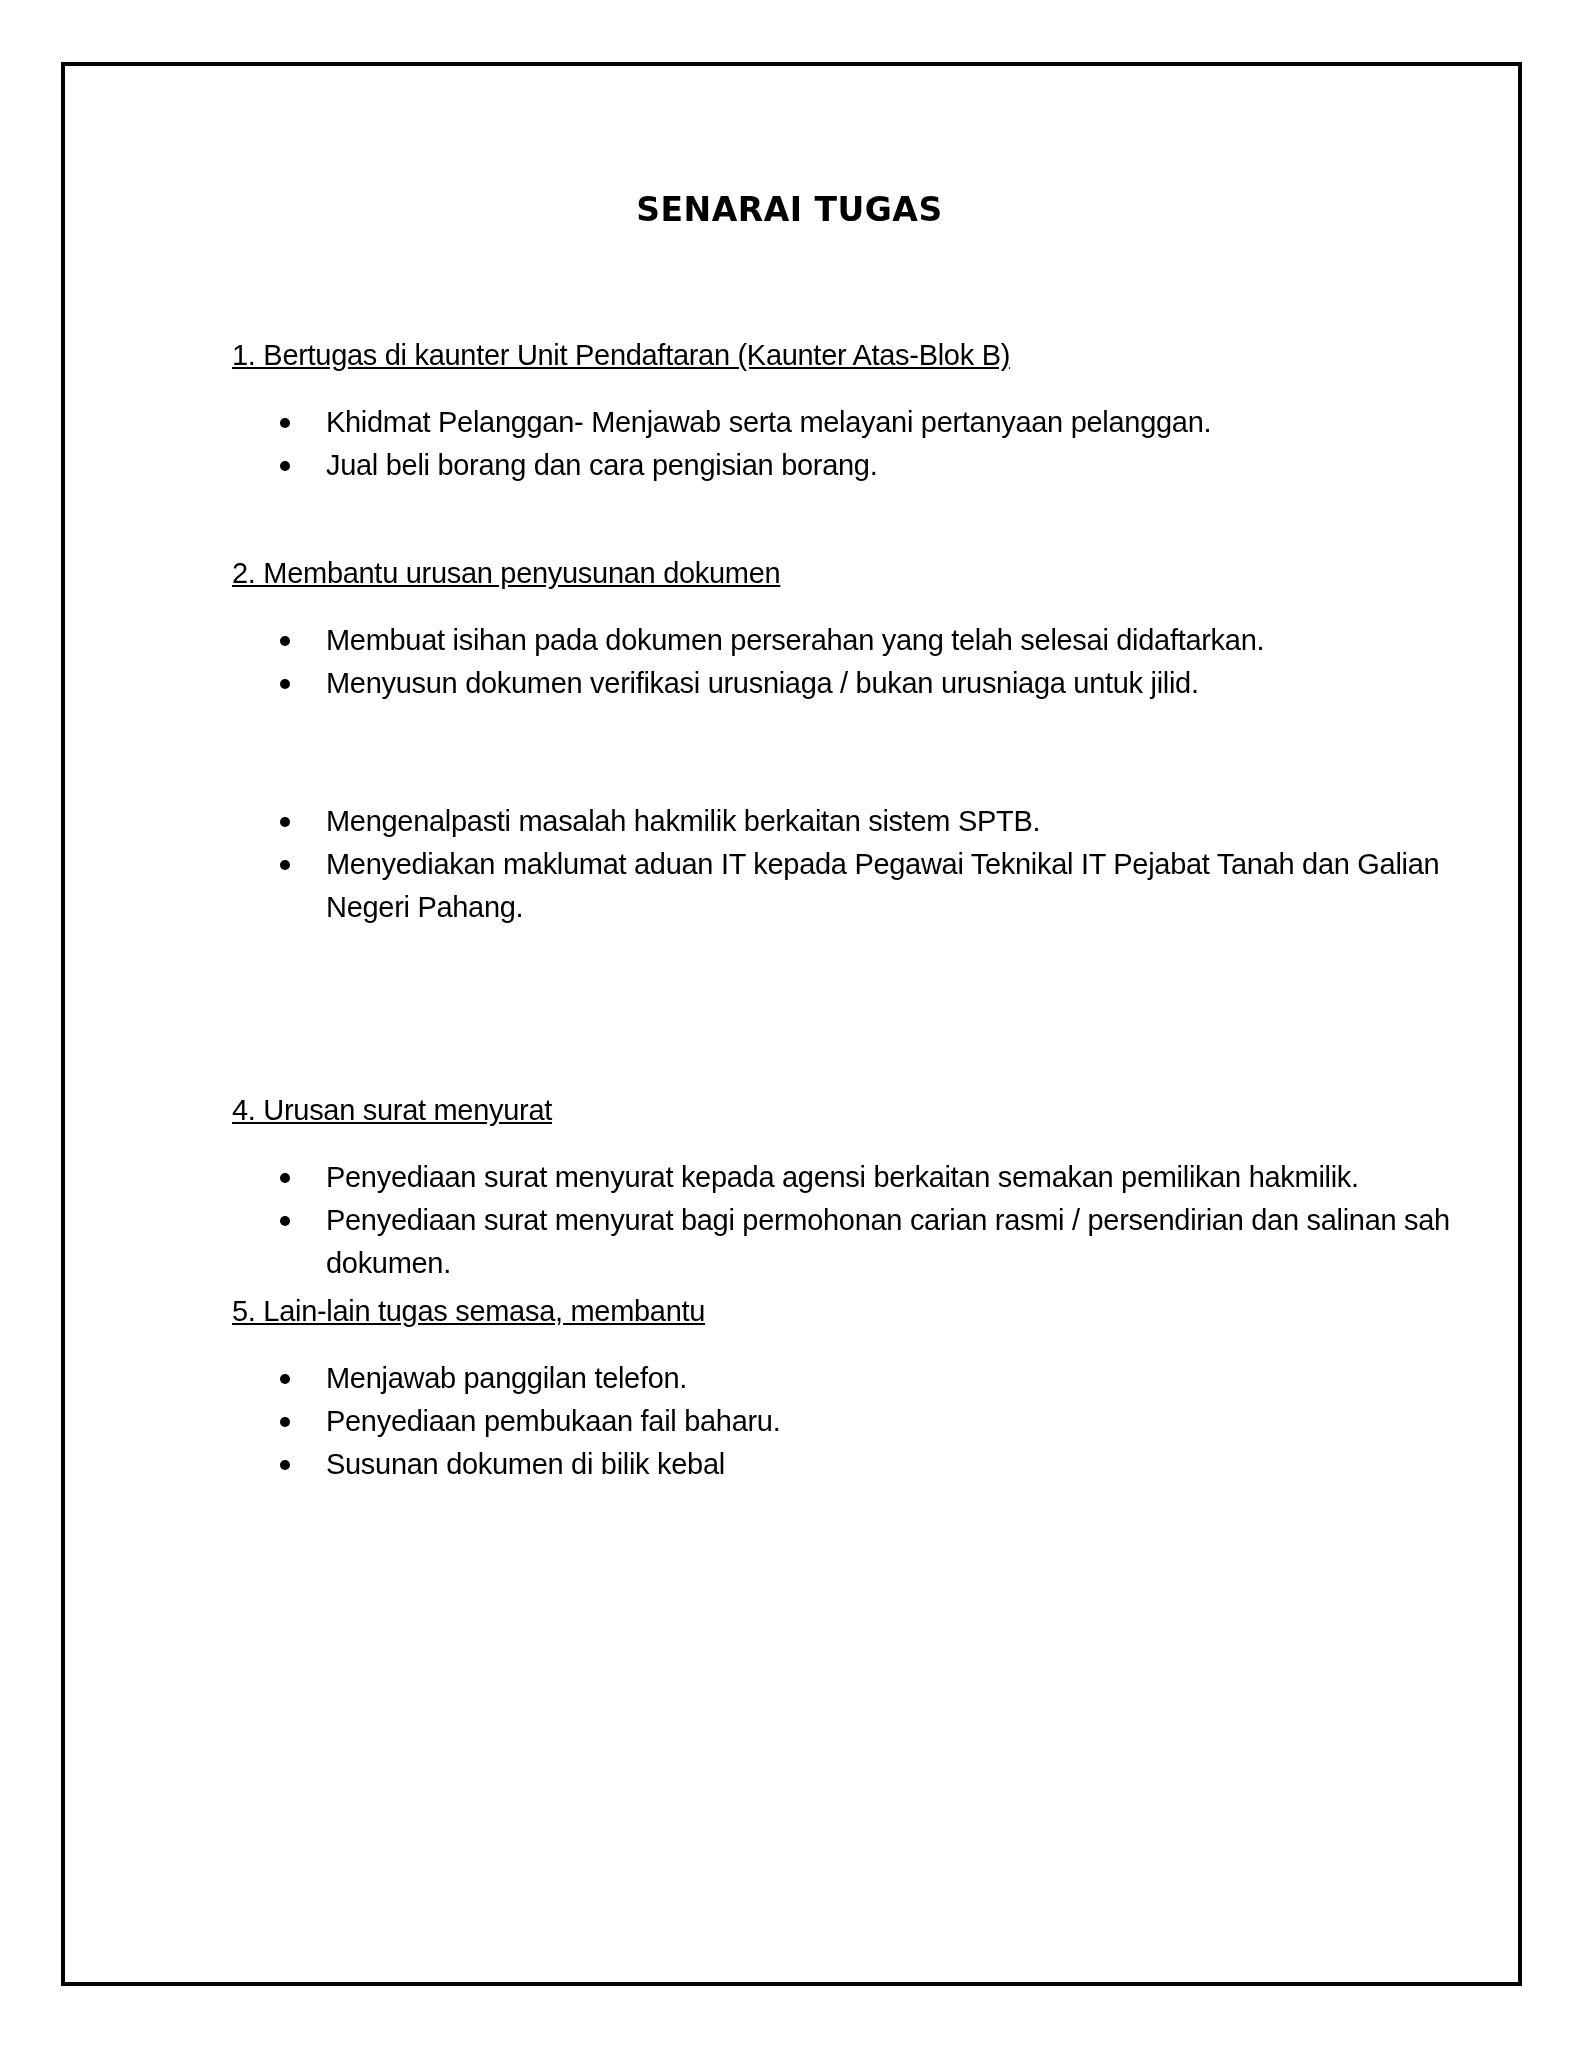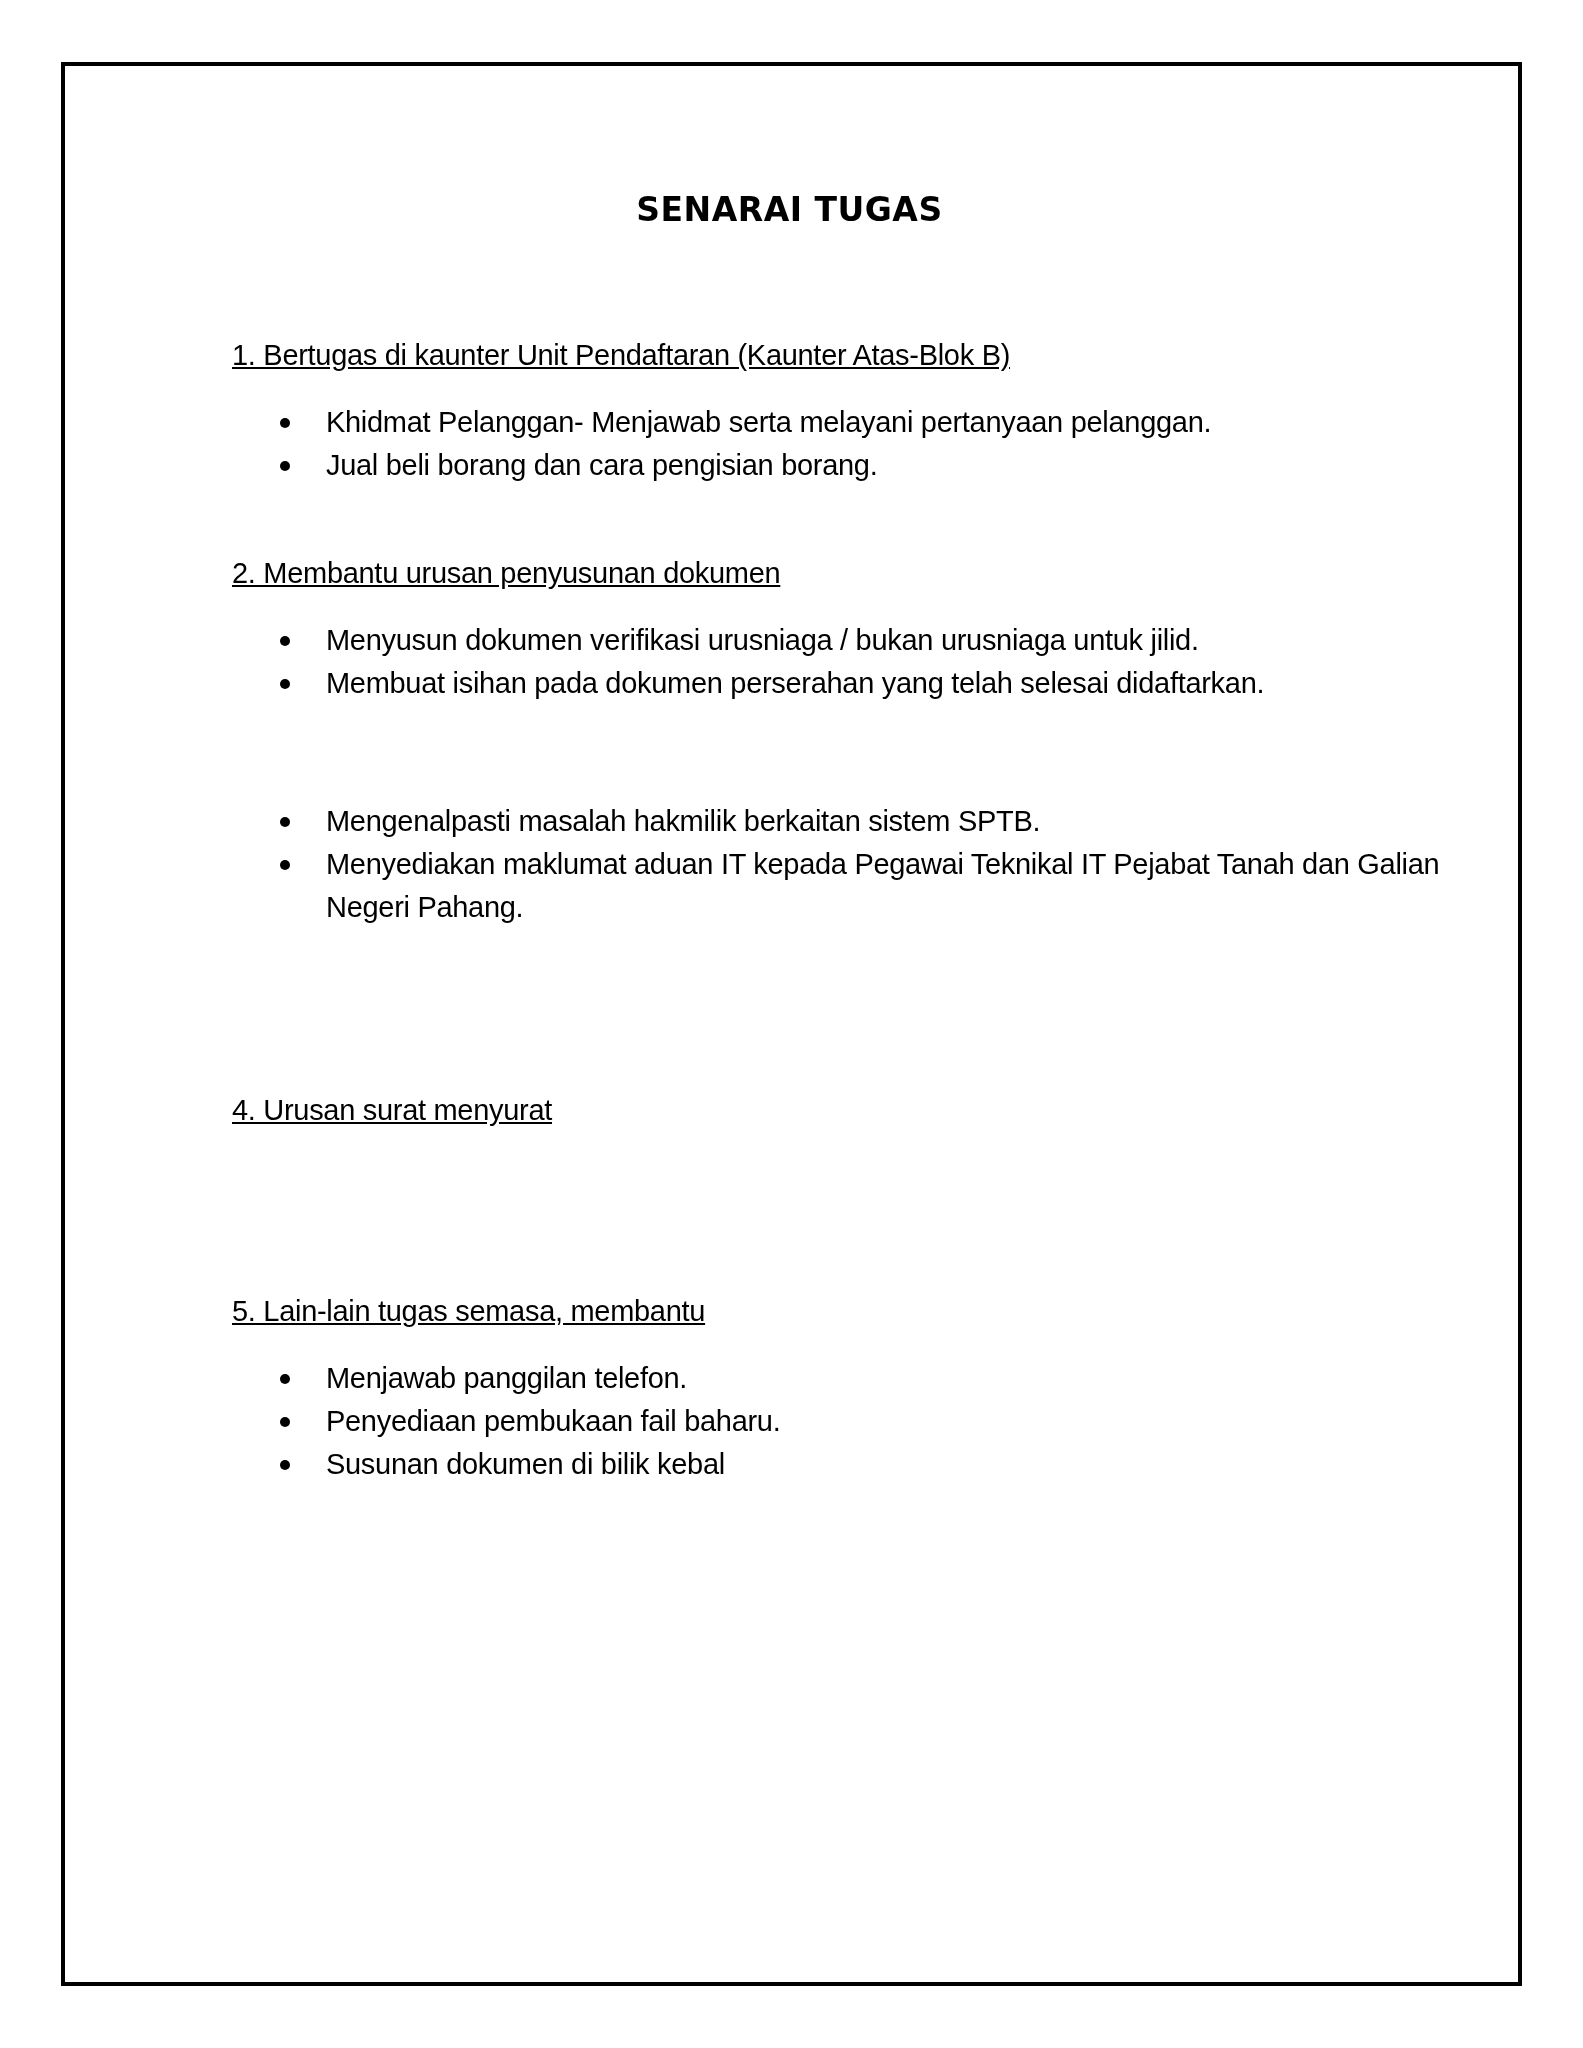--- a/index.html
+++ b/index.html
@@ -29,34 +29,38 @@
   <p class="heading">1. Bertugas di kaunter Unit Pendaftaran (Kaunter Atas-Blok B)</p>
   <ul class="bullets">
     <li><span class="dot"></span><span>Khidmat Pelanggan- Menjawab serta melayani pertanyaan pelanggan.</span></li>
     <li><span class="dot"></span><span>Jual beli borang dan cara pengisian borang.</span></li>
   </ul>
 </div>
 
 <div class="section" style="top:555px;">
   <p class="heading">2. Membantu urusan penyusunan dokumen</p>
   <ul class="bullets">
+    <li><span class="dot"></span><span>Membuat isihan pada dokumen perserahan yang telah selesai didaftarkan.</span></li>
     <li><span class="dot"></span><span>Menyusun dokumen verifikasi urusniaga / bukan urusniaga untuk jilid.</span></li>
-    <li><span class="dot"></span><span>Membuat isihan pada dokumen perserahan yang telah selesai didaftarkan.</span></li>
   </ul>
 </div>
 
 <div class="section" style="top:772px;">
   <ul class="bullets">
     <li><span class="dot"></span><span>Mengenalpasti masalah hakmilik berkaitan sistem SPTB.</span></li>
     <li><span class="dot"></span><span>Menyediakan maklumat aduan IT kepada Pegawai Teknikal IT Pejabat Tanah dan Galian Negeri Pahang.</span></li>
   </ul>
 </div>
 
 <div class="section" style="top:1092px;">
   <p class="heading">4. Urusan surat menyurat</p>
+  <ul class="bullets">
+    <li><span class="dot"></span><span>Penyediaan surat menyurat kepada agensi berkaitan semakan pemilikan hakmilik.</span></li>
+    <li><span class="dot"></span><span>Penyediaan surat menyurat bagi permohonan carian rasmi / persendirian dan salinan sah dokumen.</span></li>
+  </ul>
 </div>
 
 <div class="section" style="top:1293px;">
   <p class="heading">5. Lain-lain tugas semasa, membantu</p>
   <ul class="bullets">
     <li><span class="dot"></span><span>Menjawab panggilan telefon.</span></li>
     <li><span class="dot"></span><span>Penyediaan pembukaan fail baharu.</span></li>
     <li><span class="dot"></span><span>Susunan dokumen di bilik kebal</span></li>
   </ul>
 </div>

